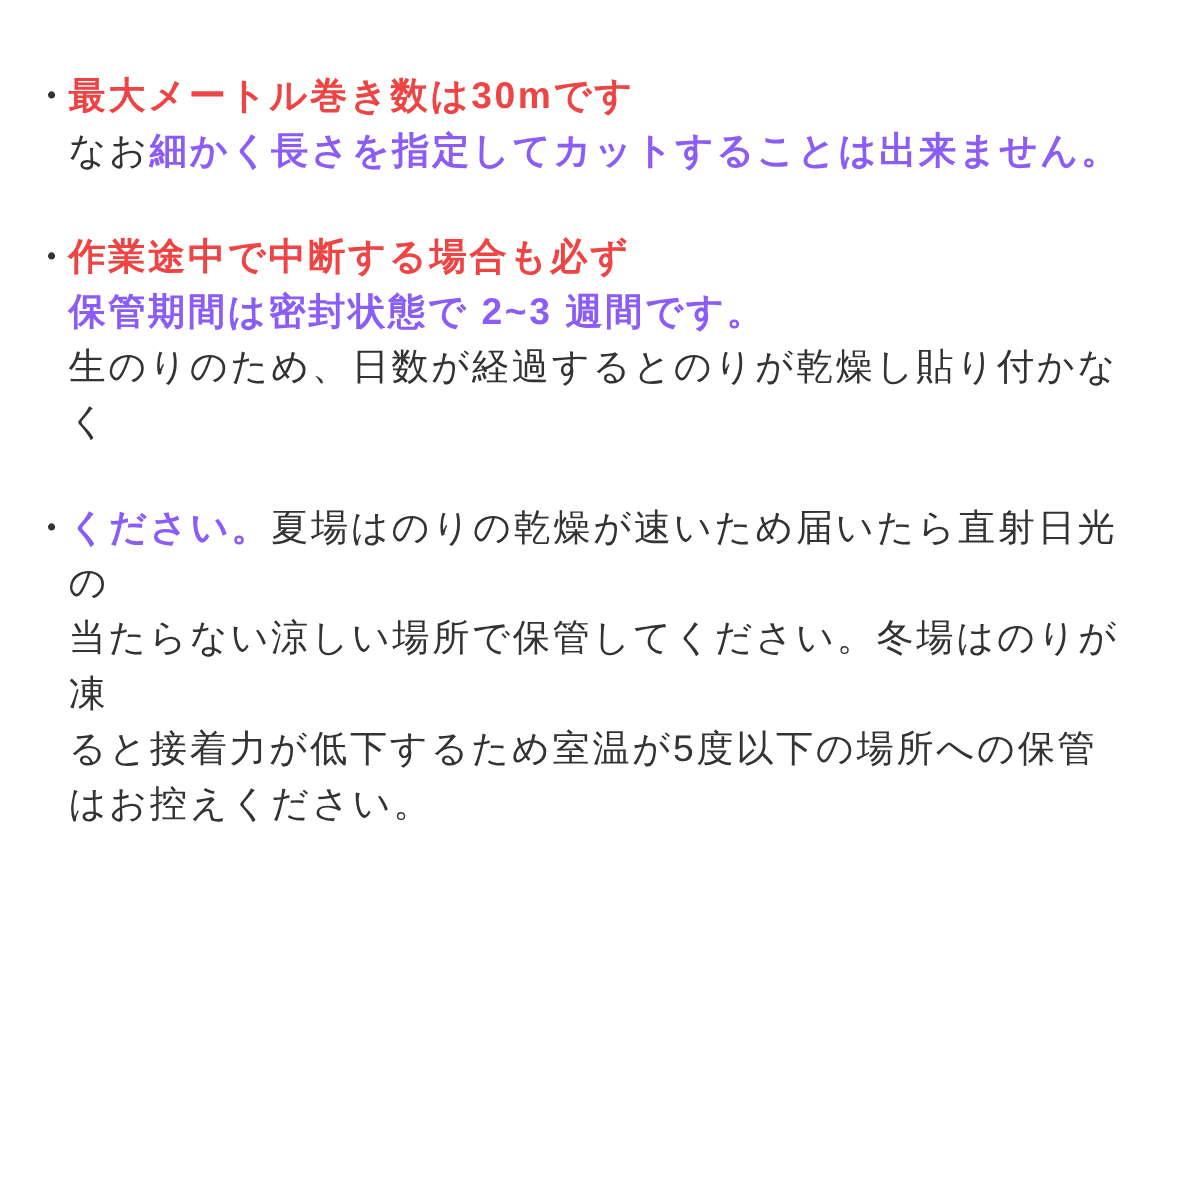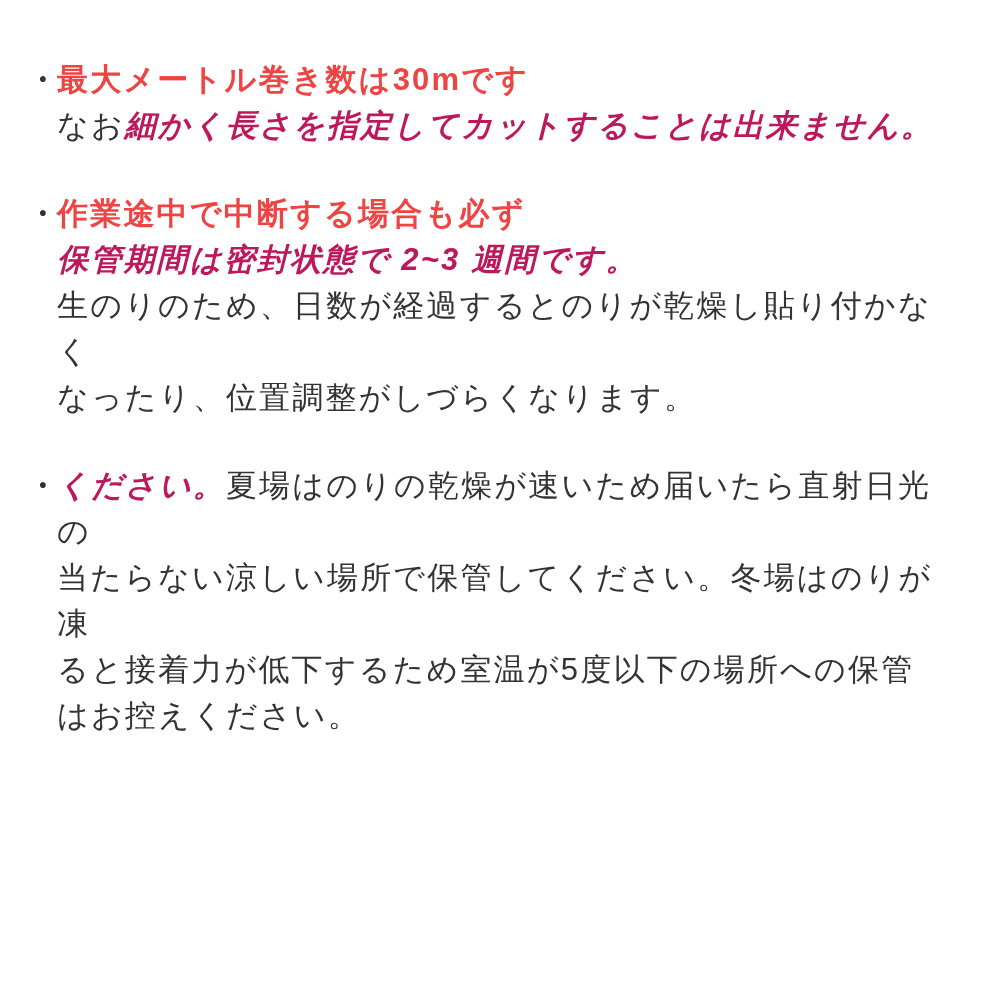--- a/index.html
+++ b/index.html
@@ -16,21 +16,21 @@
   .section{position:relative;}
   .section + .section{margin-top:42px;}
   .header{position:relative;line-height:46px;}
   .bullet{
     position:absolute;left:-30px;top:0;
     font-weight:700;color:#333333;
   }
   .title{font-weight:700;color:#ef4444;}
   .line{line-height:46px;font-weight:500;}
   .seg{color:#333333;}
-  .seg.red{color:#be185d;font-weight:700;font-style:italic;}
+  .seg.red{color:#8b5cf6;font-weight:700;}
 </style>
 </head>
 <body>
 
 <div class="page">
 
   <div class="section">
     <div class="header">
       <span class="bullet">・</span>
       <span class="title">最大メートル巻き数は30mです</span>
@@ -44,23 +44,20 @@
     <div class="header">
       <span class="bullet">・</span>
       <span class="title">作業途中で中断する場合も必ず</span>
     </div>
     <div class="line">
       <span class="seg red">保管期間は密封状態で 2~3 週間です。</span>
     </div>
     <div class="line">
       <span class="seg">生のりのため、日数が経過するとのりが乾燥し貼り付かなく</span>
     </div>
-    <div class="line">
-      <span class="seg">なったり、位置調整がしづらくなります。</span>
-    </div>
   </div>
 
   <div class="section">
     <div class="header">
       <span class="bullet">・</span>
     </div>
     <div class="line">
       <span class="seg red">ください。</span><span class="seg">夏場はのりの乾燥が速いため届いたら直射日光の</span>
     </div>
     <div class="line">

